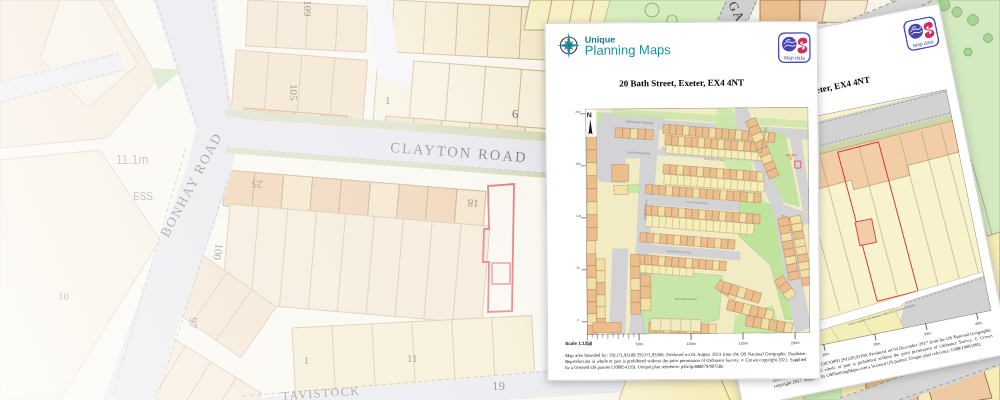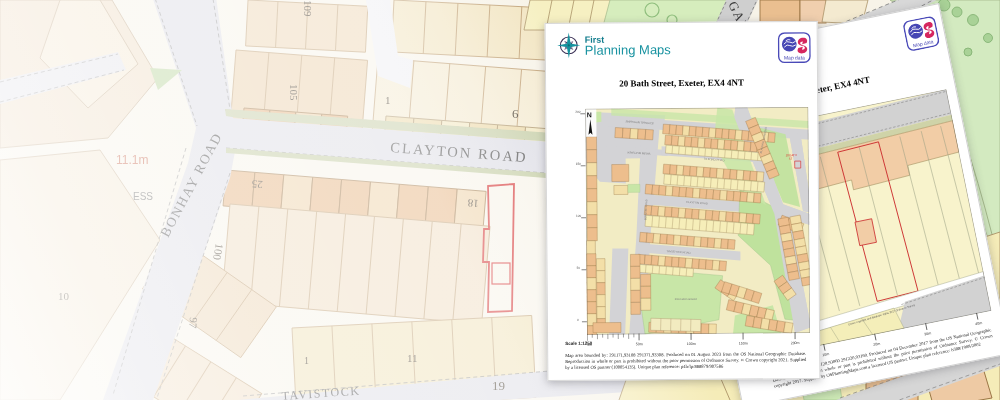--- a/index.html
+++ b/index.html
@@ -273,21 +273,21 @@
             <g fill="#15929e">
               <polygon points="0,-12.8 2.2,0 0,2.4 -2.2,0"></polygon>
               <polygon points="0,12.8 2.2,0 0,-2.4 -2.2,0"></polygon>
               <polygon points="-11.6,0 0,2.2 2.4,0 0,-2.2"></polygon>
               <polygon points="11.6,0 0,2.2 -2.4,0 0,-2.2"></polygon>
             </g>
             <circle r="1.1" fill="#0d6b75"></circle>
           </g>
         </svg></div>
       <div style="position:absolute;left:39px;top:12px;font-family:'Liberation Sans',sans-serif;">
-        <div style="font-size:9px;font-weight:bold;color:#117c8c;line-height:9.5px;">First</div>
+        <div style="font-size:9px;font-weight:bold;color:#117c8c;line-height:9.5px;">Unique</div>
         <div style="font-size:13px;color:#1a93a1;line-height:9.5px;">Planning Maps</div>
       </div>
       <div style="position:absolute;left:232px;top:10px;"><svg width="33" height="31" viewBox="0 0 33 31">
           <rect x="0.8" y="0.8" width="31.4" height="29.4" rx="6" fill="#ffffff" stroke="#4a4ab8" stroke-width="1.4"></rect>
           <circle cx="11.5" cy="12" r="7.4" fill="#4646b4"></circle>
           <path d="M6,12 q3,-4 6,-2 q3,2 6,-1 M6.5,15 q3,-3.4 5.5,-1.6 q3,1.8 6,-0.6 M8,8.6 q2.4,-2 4.6,-0.8" stroke="#ffffff" stroke-width="0.9" fill="none"></path>
           <path d="M25.5,5.6 c-3.4,0 -5.4,2 -5.4,4.3 c0,2.6 2.6,3.4 4.3,3.9 c1.5,0.4 2.7,0.8 2.7,1.9 c0,1.2 -1.3,1.9 -3,1.9 l1,-3 l-4.6,1.4 c-2,3.4 0.3,5.4 3.3,5.4 c3.4,0 5.6,-2 5.6,-4.4 c0,-2.6 -2.5,-3.4 -4.3,-3.9 c-1.5,-0.4 -2.7,-0.9 -2.7,-1.9 c0,-1.1 1.2,-1.8 2.8,-1.8 l-0.9,2.9 l4.5,-1.4 c1.8,-3.2 -0.4,-5.3 -3.3,-5.3 z" fill="#d6275f"></path>
           <text x="16.5" y="27.4" text-anchor="middle" font-family="Liberation Sans, sans-serif" font-size="5" fill="#4646b4">Map data</text>
         </svg></div>
       <div style="position:absolute;left:0px;top:55px;width:271px;text-align:center;font-family:'Liberation Serif',serif;font-weight:bold;font-size:9px;color:#000;">20 Bath Street, Exeter, EX4 4NT</div>

